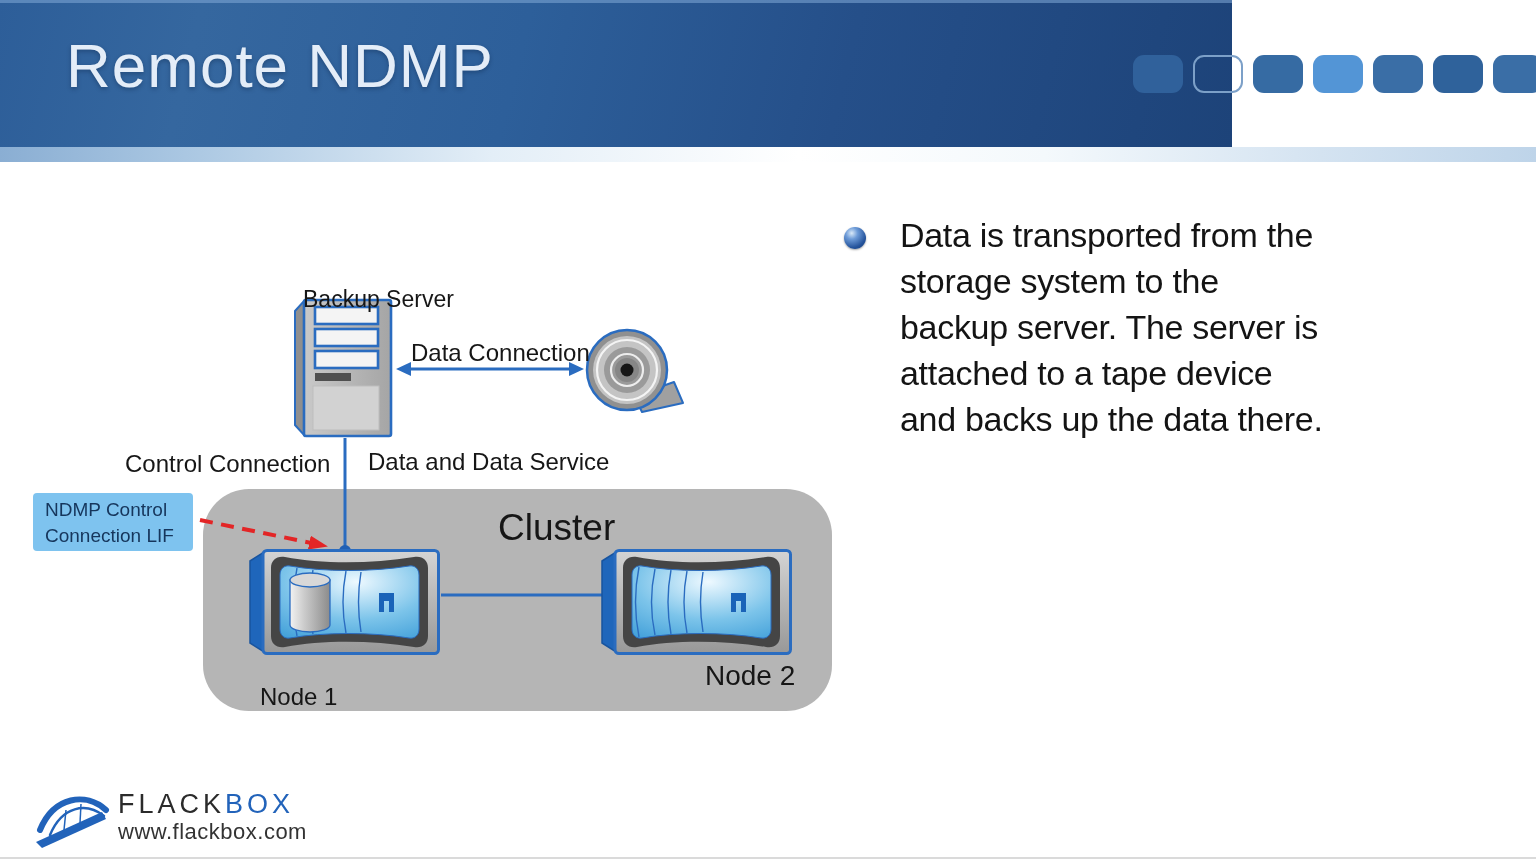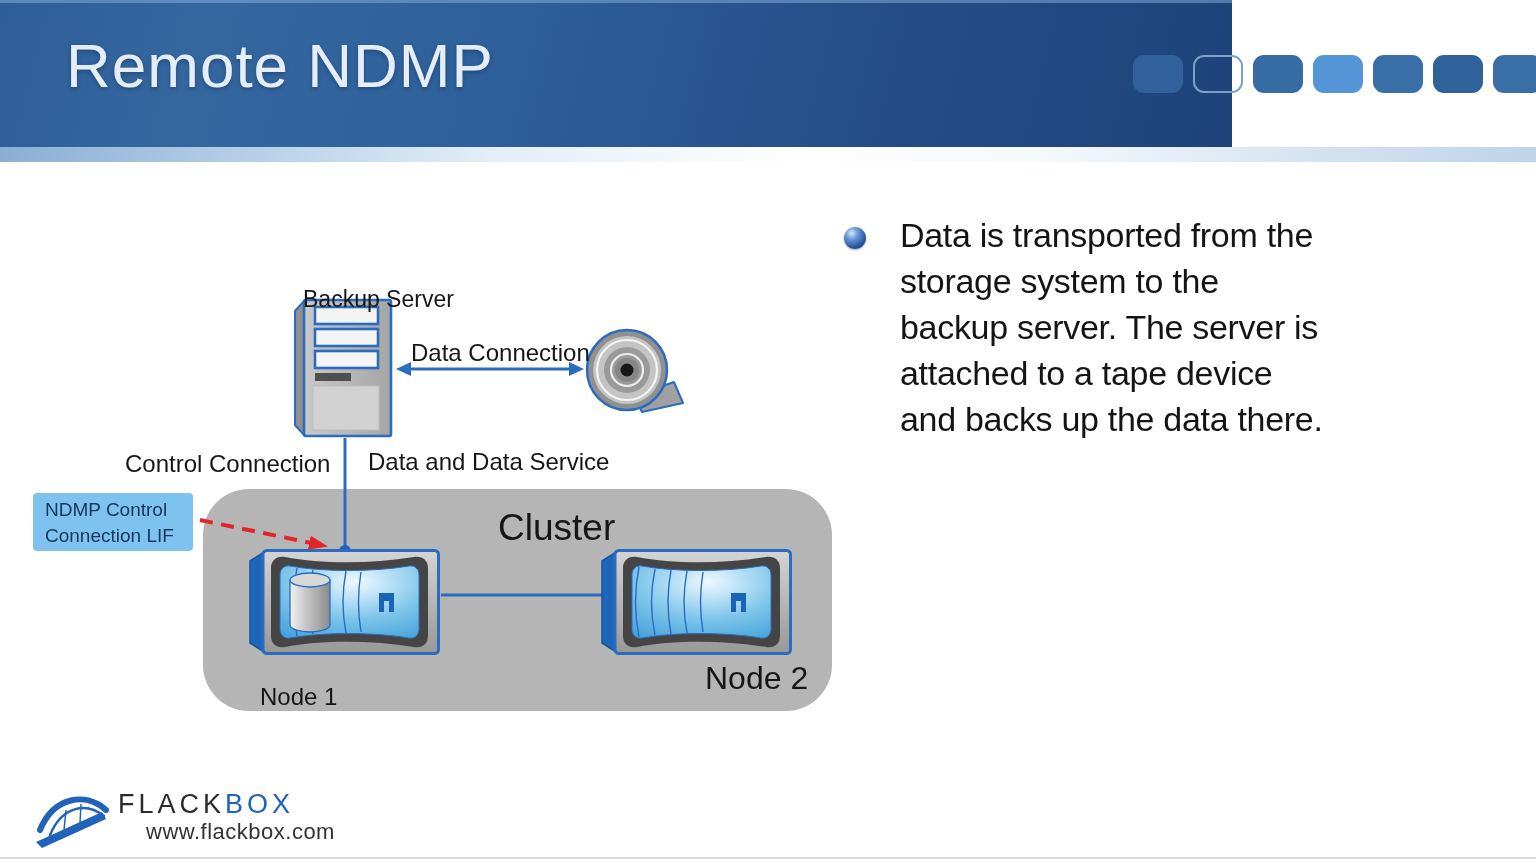--- a/index.html
+++ b/index.html
@@ -36,21 +36,21 @@
   .squares span:nth-child(6){ background:#2f629b; }
   .squares span:nth-child(7){ background:#3a6ea6; }
   
   .lbl { position:absolute; color:#161616; font-size:24px; white-space:nowrap; }
   .lbl-backup   { left:303px; top:286px; font-size:23px; }
   .lbl-datacon  { left:411px; top:339px; }
   .lbl-control  { left:125px; top:450px; }
   .lbl-tapesvc  { left:368px; top:448px; }
   .lbl-cluster  { left:498px; top:507px; font-size:37px; }
   .lbl-node1    { left:260px; top:683px; font-size:24px; }
-  .lbl-node2    { left:705px; top:660px; font-size:32px; }
+  .lbl-node2    { left:705px; top:660px; font-size:28px; }
   .cluster-box {
     position:absolute; left:203px; top:489px; width:629px; height:222px;
     background:#b5b5b5; border-radius:46px;
   }
   .callout {
     position:absolute; left:33px; top:493px; width:160px; height:58px;
     background:#7ec3ef; border-radius:4px; color:#16365c;
     font-size:19px; line-height:26px; padding:4px 0 0 12px; white-space:pre-line;
   }
   .icon-abs { position:absolute; }
@@ -64,21 +64,21 @@
   .bullet-text {
     position:absolute; left:876px; top:212px; width:560px;
     font-size:34px; line-height:46px; color:#141414; letter-spacing:-0.3px;
     white-space:pre-line;
     margin-left:24px;
   }
   
   .brand { position:absolute; left:118px; top:789px; font-size:27px; letter-spacing:4px; white-space:nowrap;text-align:center; }
   .brand .p1 { color:#2b2b2b; }
   .brand .p2 { color:#2263ba; }
-  .website { position:absolute; left:118px; top:819px; font-size:22px; color:#333333; letter-spacing:.5px;margin-left:28px; }
+  .website { position:absolute; left:118px; top:819px; font-size:22px; color:#333333; letter-spacing:.5px; }
   .bottom-line { position:absolute; left:0; top:857px; width:1536px; height:2px; background:#dadada; }
 </style>
 </head>
 <body>
 
 <div class="slide">
 
   <div class="header">
     <div class="slide-title">Remote NDMP</div>
     <div class="squares">

